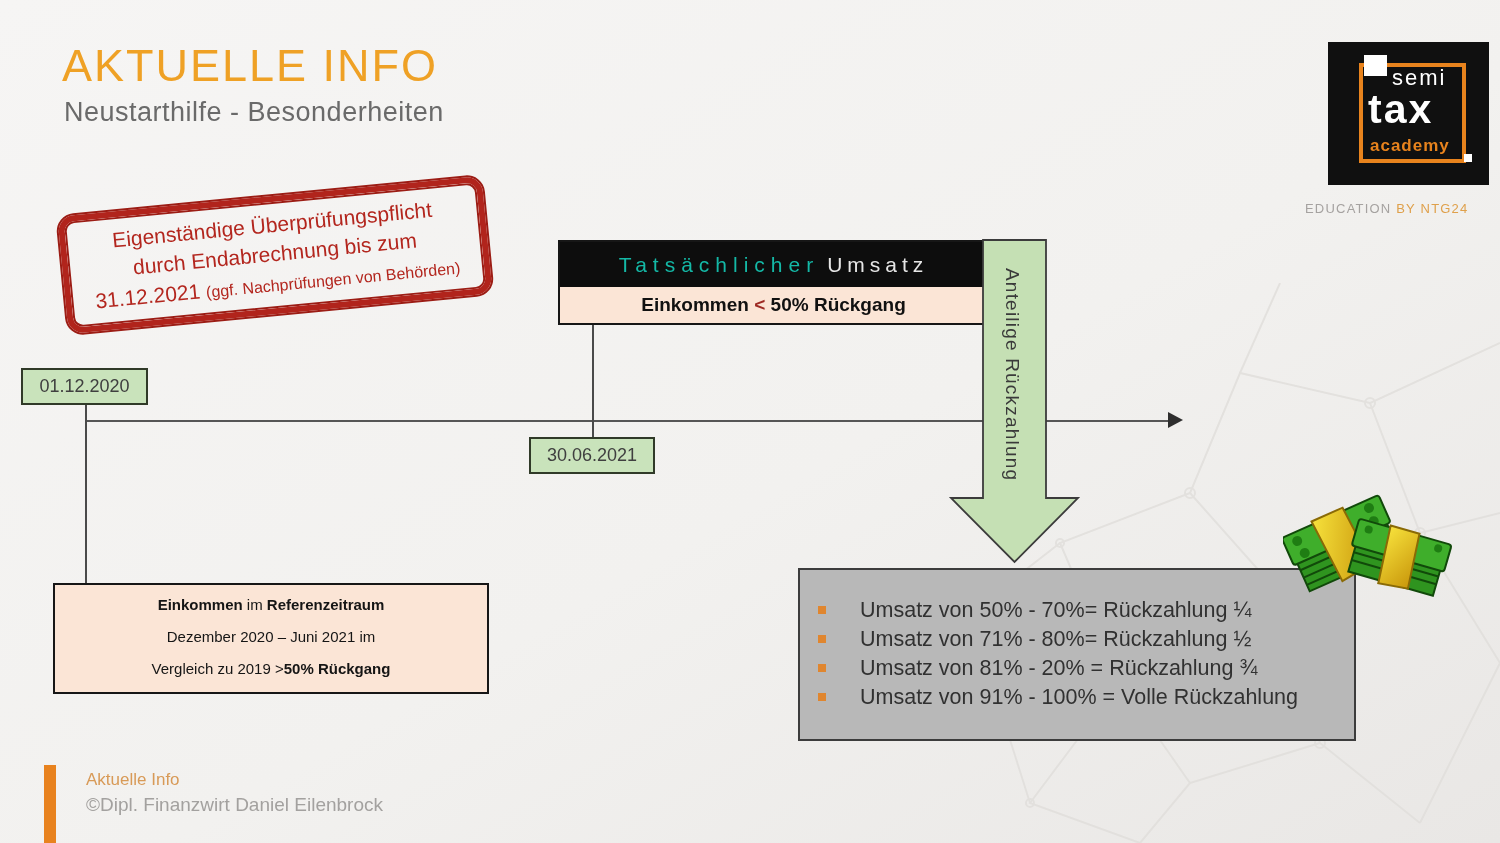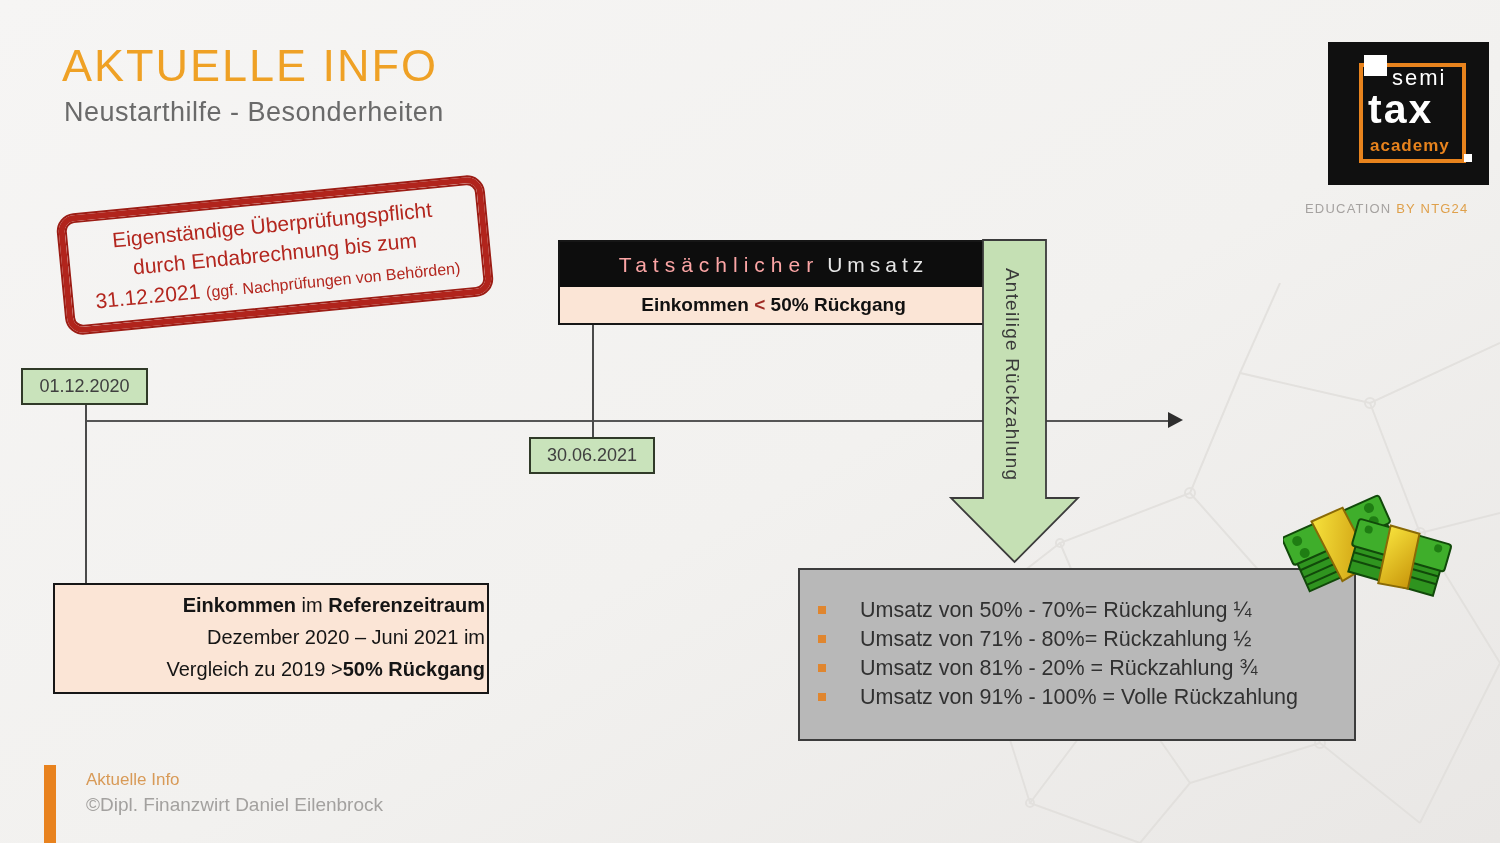--- a/index.html
+++ b/index.html
@@ -33,29 +33,29 @@
   .datebox{
     background:#c9e3bb;border:2px solid #303a28;color:#3f3f3f;
     font-size:18px;font-weight:300;display:flex;align-items:center;justify-content:center;
   }
   .date1{left:21px;top:368px;width:123px;height:33px;}
   .date2{left:529px;top:437px;width:122px;height:33px;}
 
   
   .hbox{border:2px solid #161616;background:#fbe5d6;z-index:3;}
   .hbox .hd{background:#0d0d0d;text-align:center;white-space:nowrap;overflow:hidden;}
-  .hd .accent{color:#fca5a5;letter-spacing:6px;font-weight:300;text-align:center;}
+  .hd .accent{color:#14b8a6;letter-spacing:6px;font-weight:300;text-align:center;}
   .hd .rest{color:#e6e6e6;letter-spacing:5px;font-weight:300;margin-left:8px;}
   .actual{left:558px;top:240px;width:427px;}
   .actual .hd{line-height:45px;font-size:21px;}
   .actual .bd{height:36px;line-height:36px;text-align:center;font-size:19px;font-weight:bold;color:#111;}
   .actual .op{color:#9e2b25;}
   .expected{left:53px;top:583px;width:432px;}
   .expected .hd{line-height:39px;font-size:20px;}
-  .expected .bd{padding:4px 2px 7px;text-align:right;font-size:20px;line-height:32px;color:#151515;}
+  .expected .bd{padding:4px 2px 7px;text-align:center;font-size:15px;line-height:32px;color:#151515;}
   .expected .b{font-weight:bold;}
 
   
   .bigarrow{left:944px;top:237px;z-index:4;}
   .arrow-label{
     left:1001px;top:268px;writing-mode:vertical-rl;
     font-size:19px;letter-spacing:1.2px;color:#3a3a3a;font-weight:300;z-index:5;
   }
 
   

